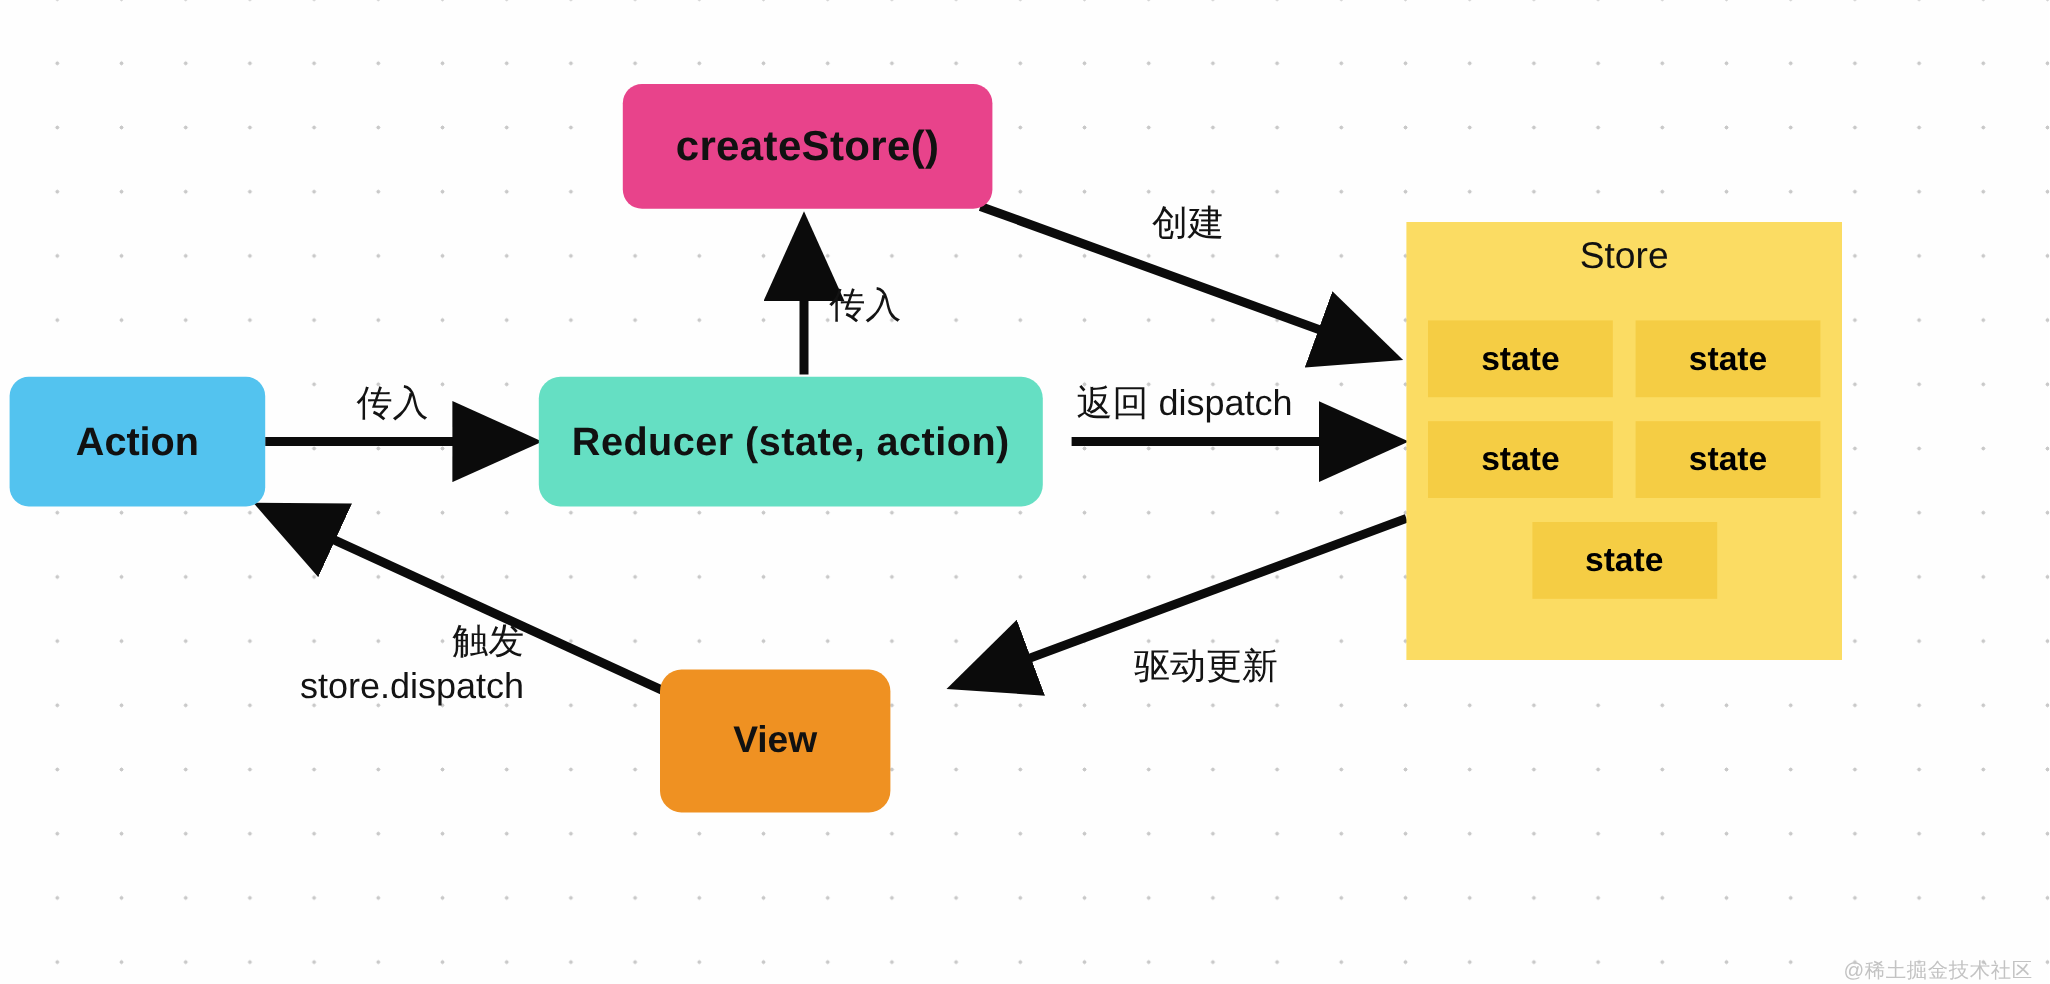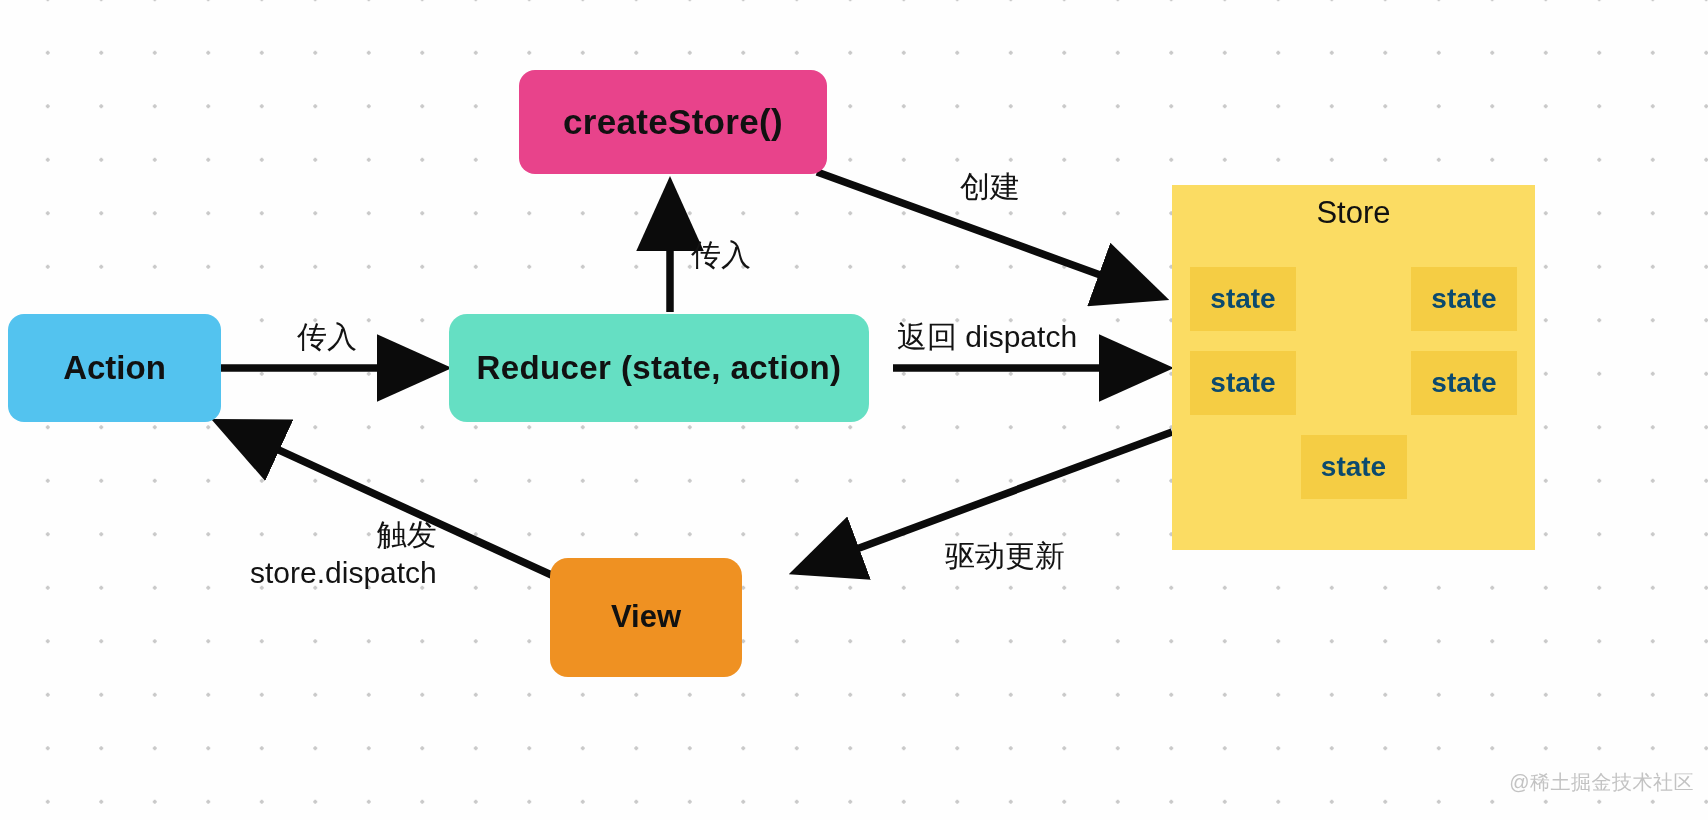--- a/index.html
+++ b/index.html
@@ -90,51 +90,51 @@
     left: 18px; top: 82px;
     width: 327px;
   }
   .state-row {
     display: flex;
     justify-content: space-between;
     margin-bottom: 20px;
   }
   .state-row.center { justify-content: center; }
   .state-chip {
-    width: 106px;
+    width: 154px;
     height: 64px;
     background: #f5cd44;
     display: flex;
     align-items: center;
     justify-content: center;
     font-size: 28px;
     font-weight: bold;
-    color: #0c4a6e;
+    color: #000000;
   }
   .edge-label {
     position: absolute;
     color: #131313;
     font-size: 30px;
     white-space: nowrap;
     font-weight: normal;
     line-height: 1.25;
   }
   .lbl-create   { left: 928px;  top: 168px; margin-left: 32px; }
   .lbl-passin-v { left: 691px;  top: 236px; }
   .lbl-passin-h { left: 297px;  top: 318px; }
   .lbl-newstate { left: 897px;  top: 318px; }
   .lbl-update   { left: 945px;  top: 537px; }
   .lbl-dispatch { left: 250px;  top: 516px; text-align: right; }
   .lbl-dispatch .l1 { display: block; }
   .lbl-dispatch .l2 { display: block; }
   .watermark {
     position: absolute;
     right: 14px;
-    bottom: 24px;
-    font-size: 20px;
+    bottom: 0;
+    font-size: 17px;
     color: #c3c3c3;
     letter-spacing: 0.5px;
   }
 </style>
 </head>
 <body>
 
 <div id="canvas">
 
   <svg id="arrows" viewBox="0 0 1708 820" xmlns="http://www.w3.org/2000/svg">

